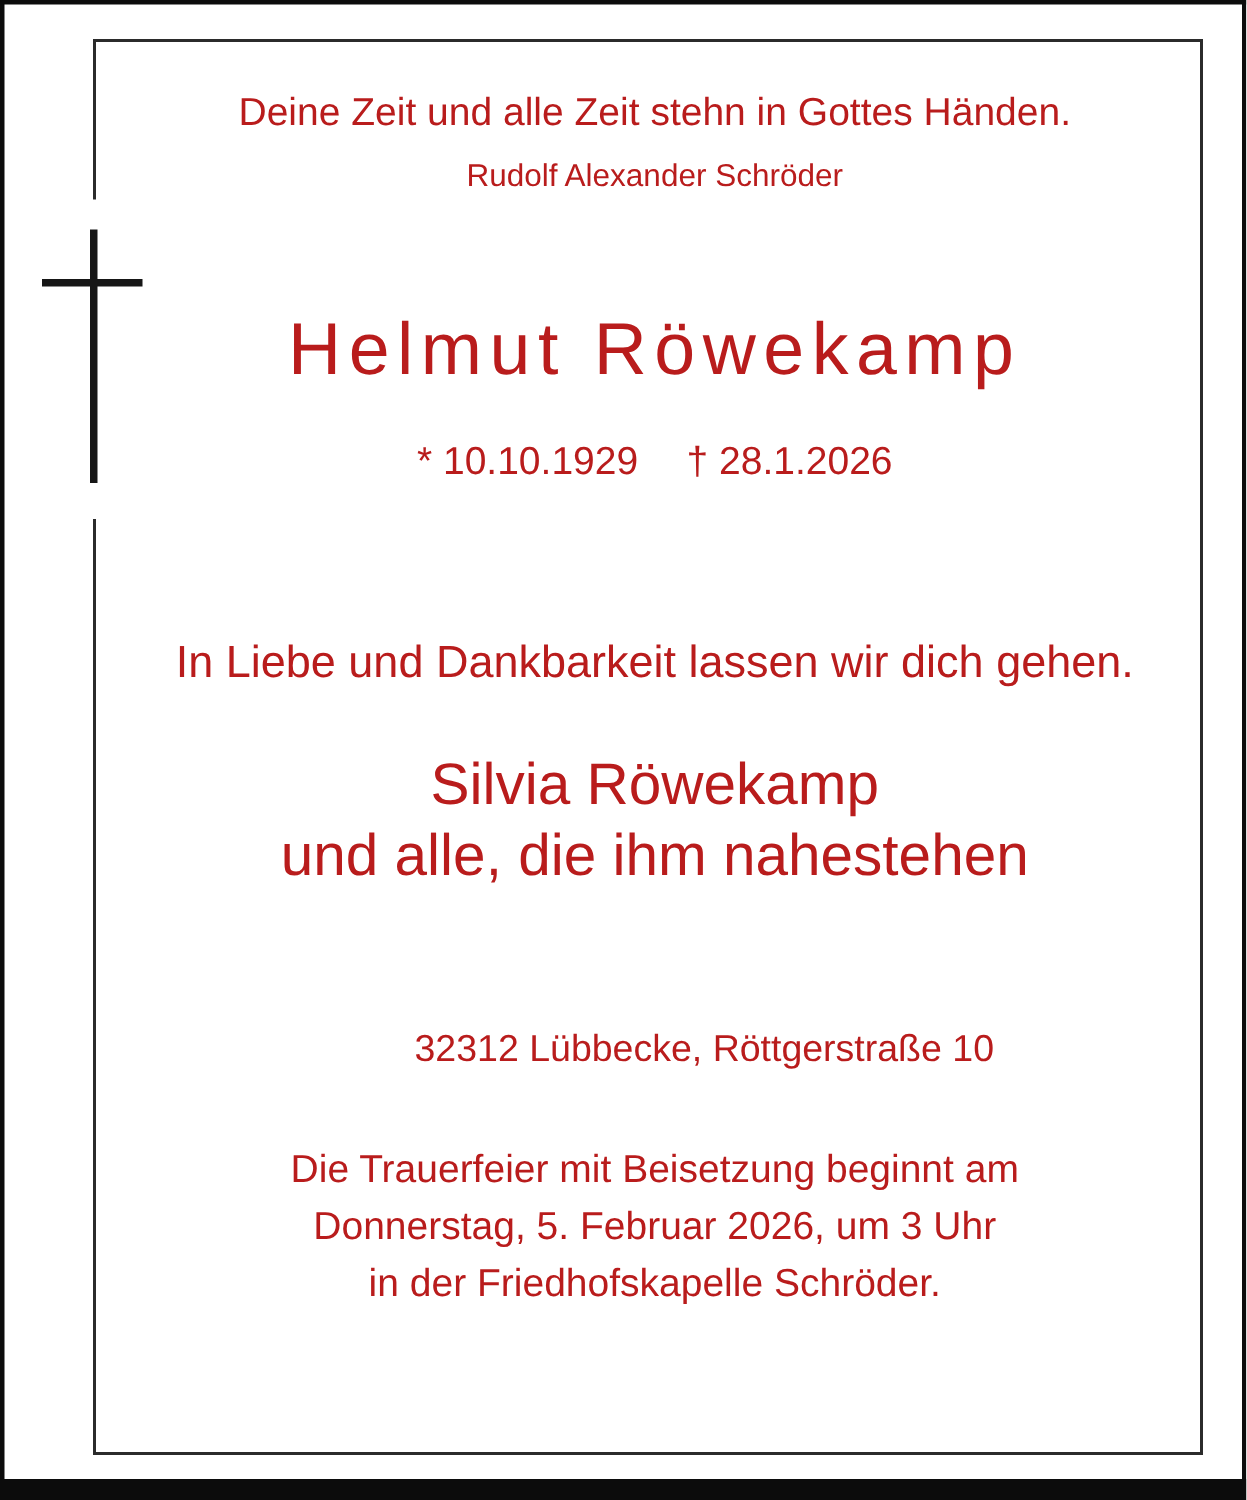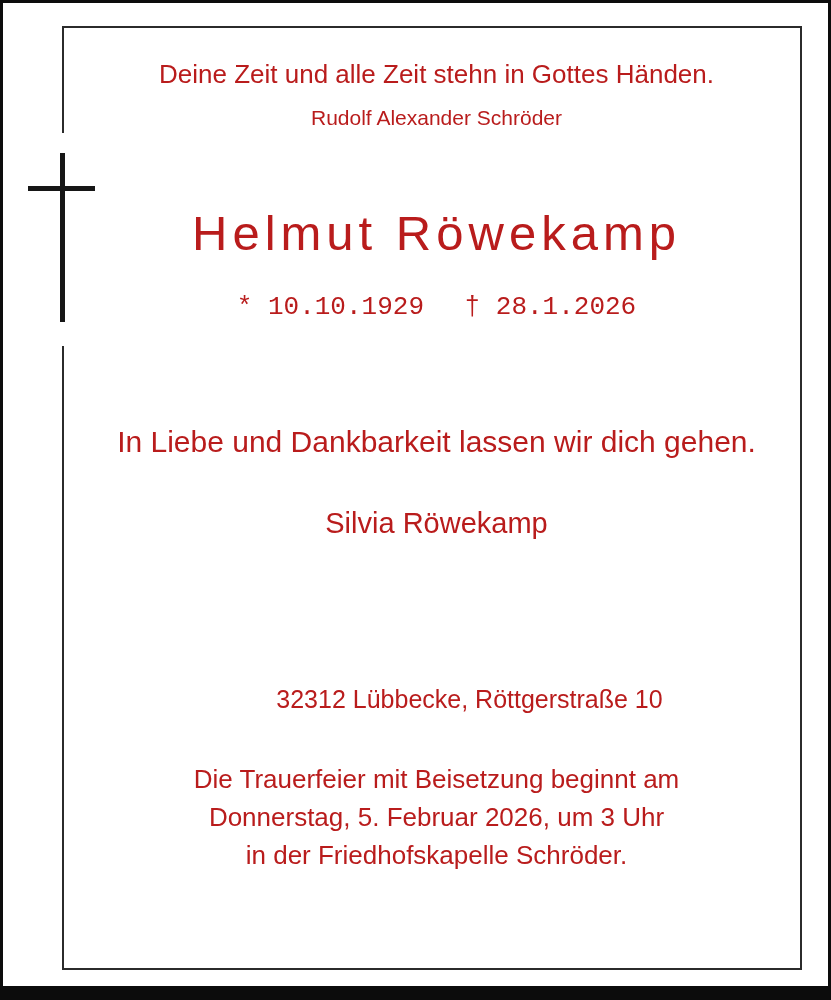--- a/index.html
+++ b/index.html
@@ -59,24 +59,24 @@
     position: absolute;
     left: 70px;
     width: 733px;
     text-align: center;
     margin: 0;
     color: #b91c1c;
   }
   .quote       { top: 59px;  font-size: 26px; line-height: 31px; }
   .attribution { top: 105px; font-size: 21px; line-height: 25px; text-align: center; }
   .name        { top: 200px; font-size: 49px; line-height: 66px; font-weight: 400; letter-spacing: 5px; white-space: nowrap; }
-  .dates       { top: 291px; font-size: 26px; line-height: 32px; font-family: Liberation Mono, monospace; }
+  .dates       { top: 291px; font-size: 26px; line-height: 32px; }
   .dates .death { margin-left: 25px; }
   .farewell    { top: 426px; font-size: 30px; line-height: 31px; }
-  .mourners    { top: 500px; font-size: 29px; line-height: 47px; }
+  .mourners    { top: 500px; font-size: 39px; line-height: 47px; }
   .address     { top: 684px; font-size: 25px; line-height: 30px; transform: translateX(33px); }
   .funeral     { top: 760px; font-size: 26px; line-height: 38px; }
   .invitation  { top: 873px; font-size: 26px; line-height: 38px; }
 </style>
 </head>
 <body>
 
 <div class="page">
 
   <div class="edge edge-top"></div>
@@ -99,20 +99,21 @@
 
   <div class="txt dates">
     <span class="birth">* 10.10.1929</span>
     <span class="death">† 28.1.2026</span>
   </div>
 
   <div class="txt farewell">In Liebe und Dankbarkeit lassen wir dich gehen.</div>
 
   <div class="txt mourners">
     <div>Silvia Röwekamp</div>
+    <div>und alle, die ihm nahestehen</div>
   </div>
 
   <div class="txt address">32312 Lübbecke, Röttgerstraße 10</div>
 
   <div class="txt funeral">
     <div>Die Trauerfeier mit Beisetzung beginnt am</div>
     <div>Donnerstag, 5. Februar 2026, um 3 Uhr</div>
     <div>in der Friedhofskapelle Schröder.</div>
   </div>
 

